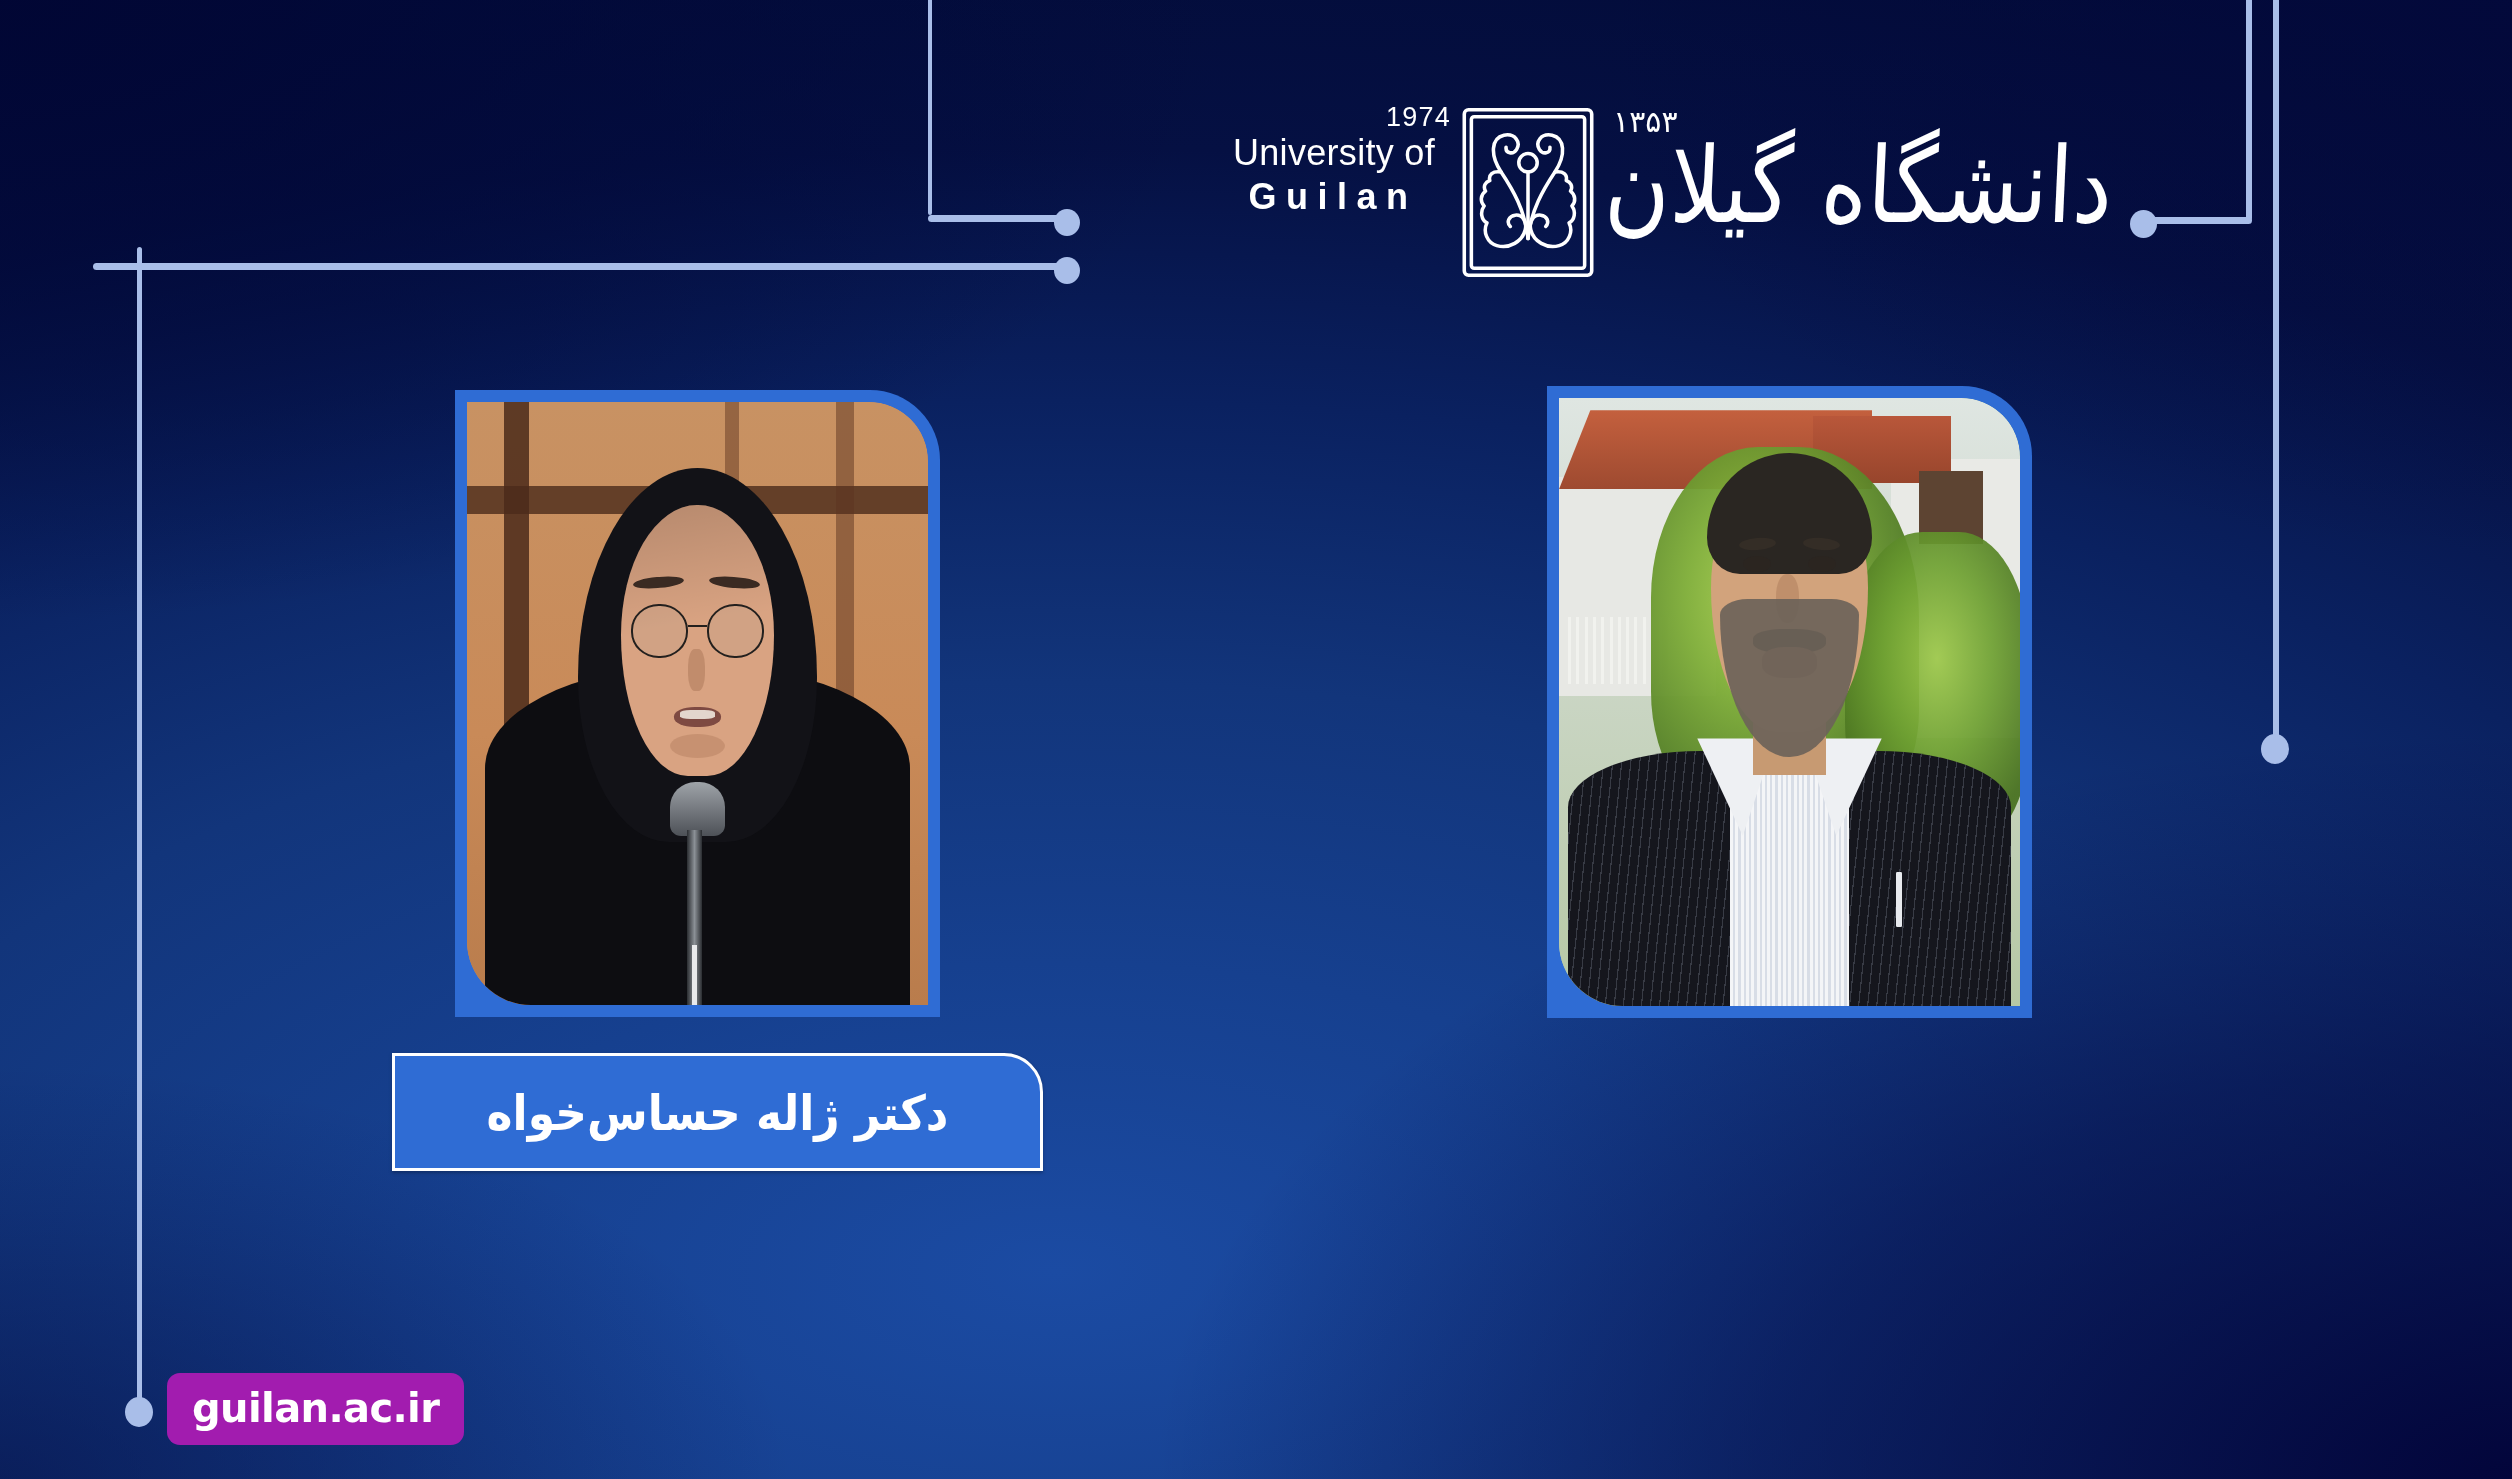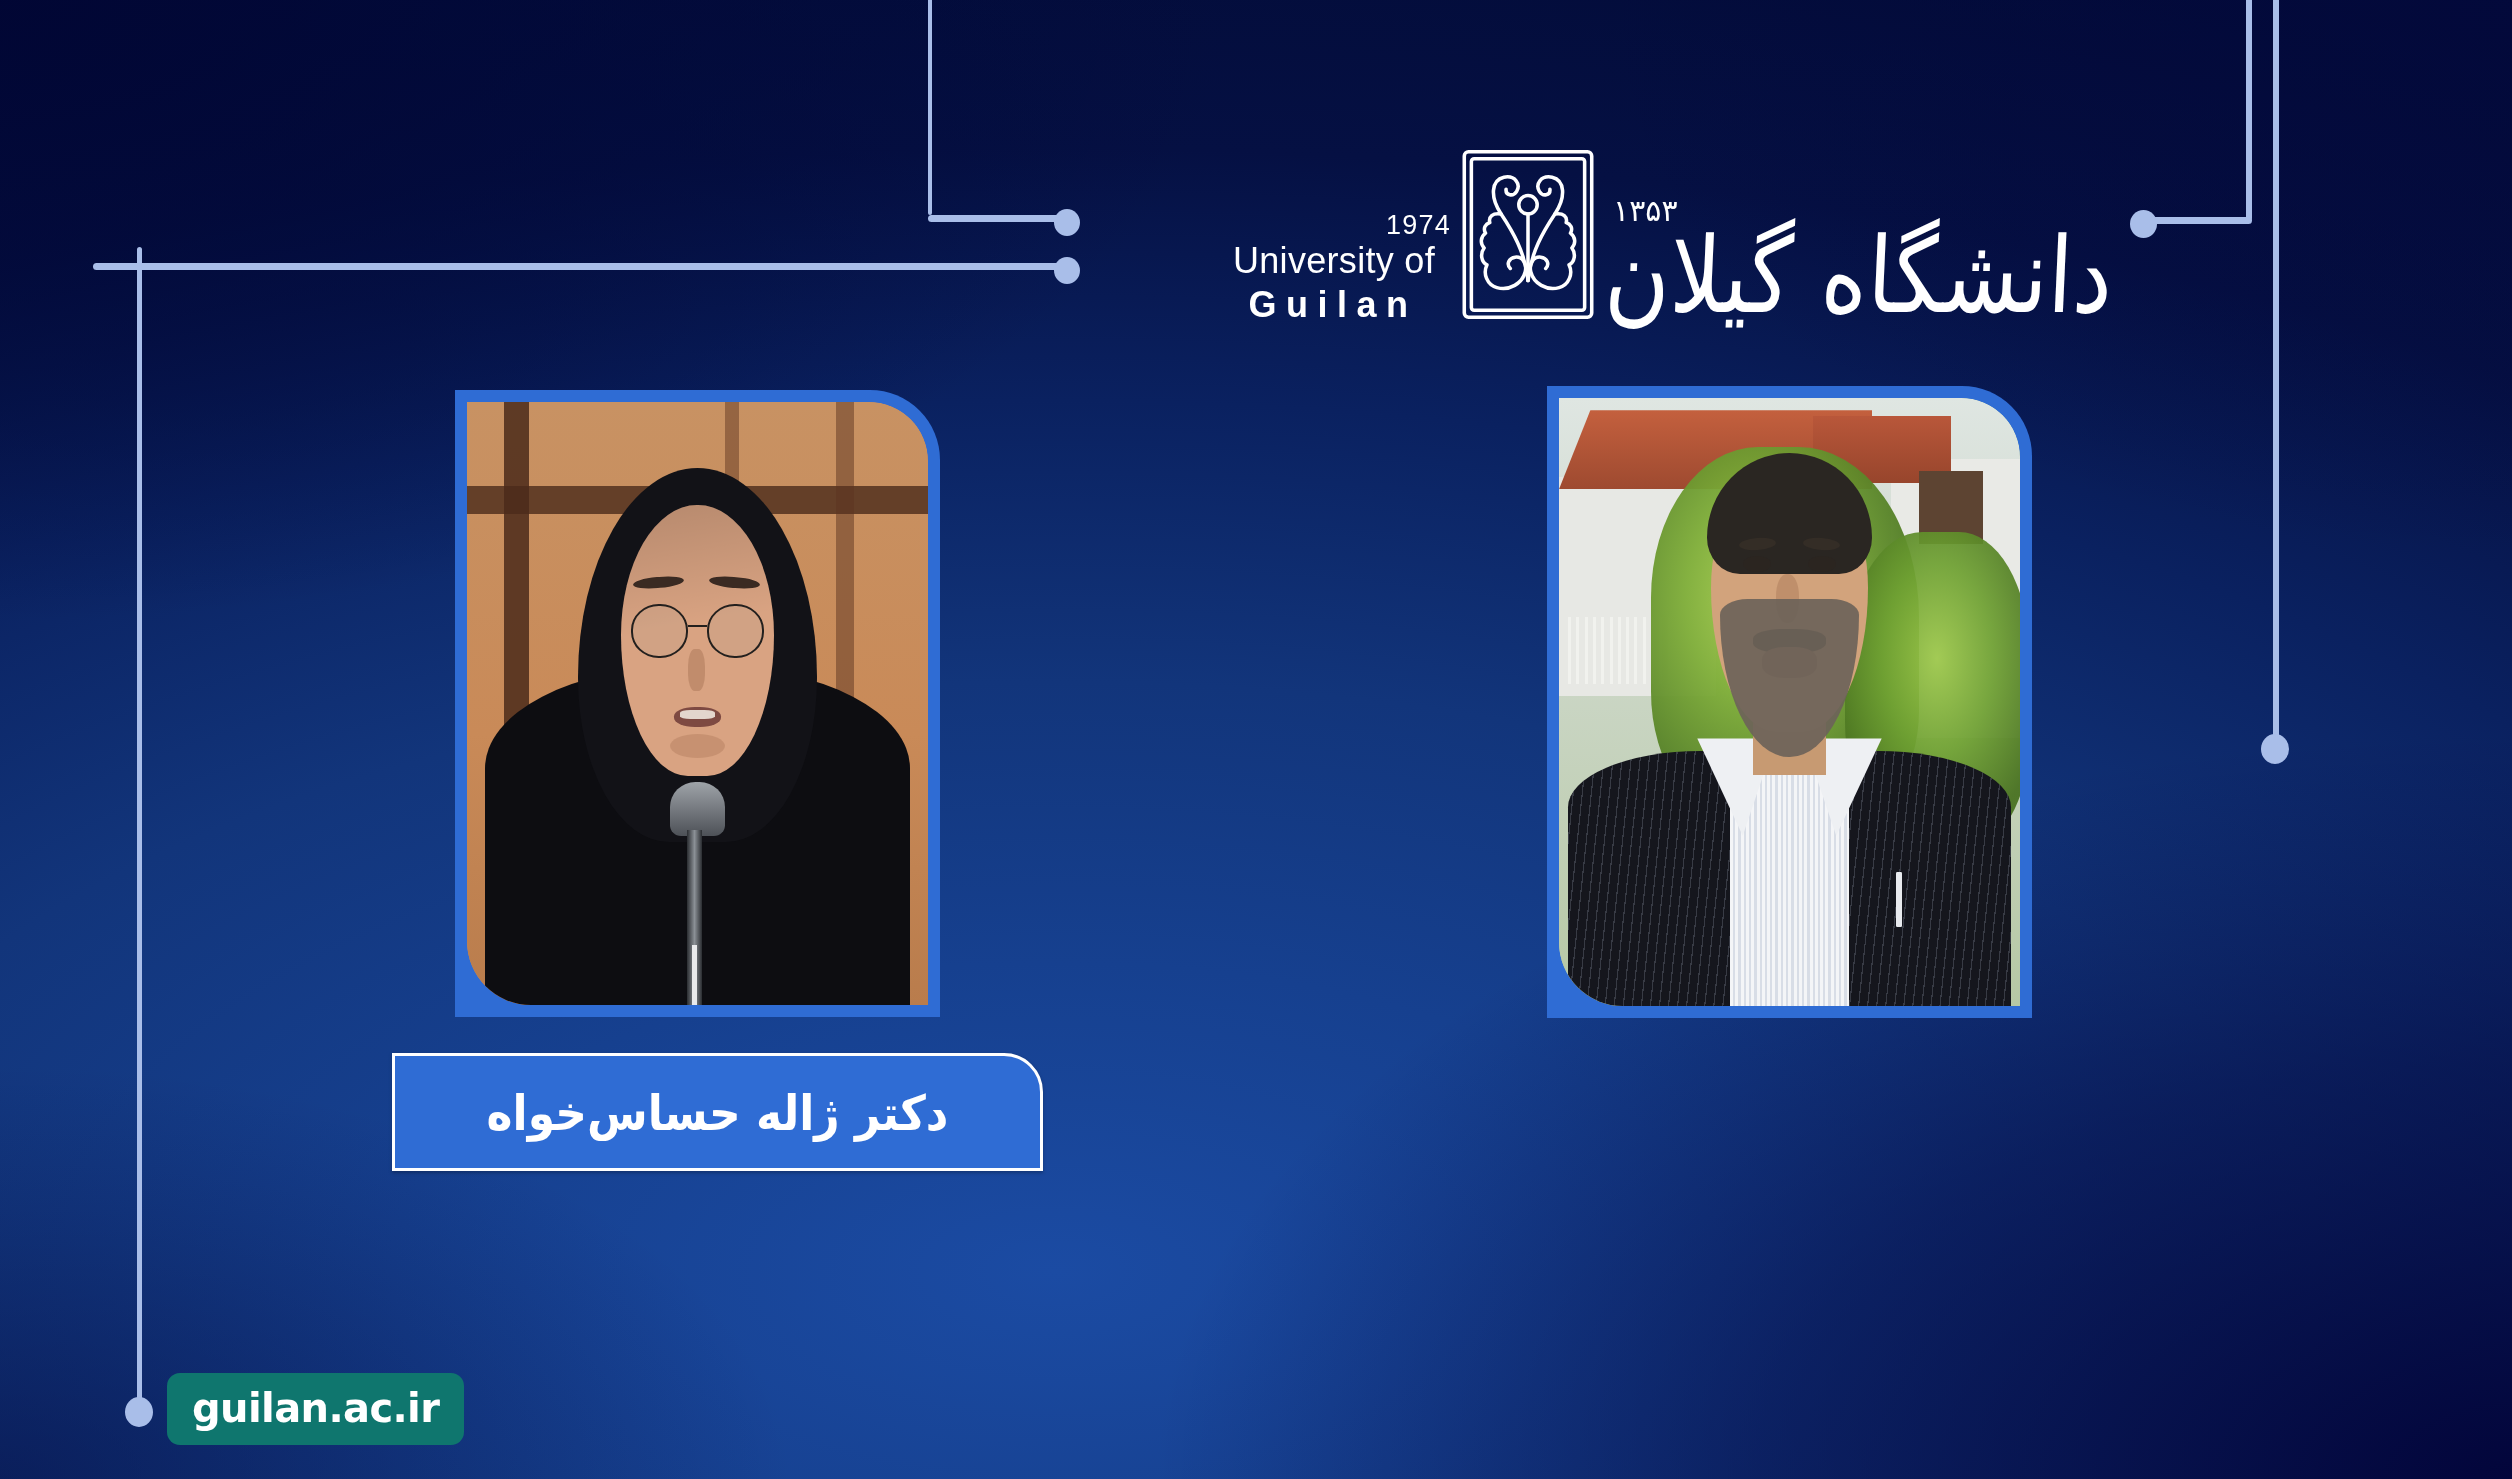--- a/index.html
+++ b/index.html
@@ -53,21 +53,21 @@
   .d-h-right-a    { left:2141px; top:217px;  width:111px;height:6.5px; border-radius:3.5px;}
   .dot-right-a    { left:2130px; top:210px;  width:27px; height:28px;}
 
   .d-v-right-b    { left:2273px; top:-4.7px;   width:6px; height:757px;border-radius:3px;}
   .dot-right-b    { left:2261px; top:734px; width:28px; height:30px;}
 
   
   .logo-wrap{
     position:absolute;left:1233px;top:104px;
     width:852px;height:219px;
-    display:flex;align-items:flex-end;justify-content:flex-start;
+    display:flex;align-items:flex-start;justify-content:flex-start;
     direction:ltr;
   }
   .logo-en{
     color:#ffffff;
     display:flex;flex-direction:column;
     align-items:flex-start;justify-content:center;
     line-height:1;
     width:272px;
   }
   .logo-year{
@@ -227,21 +227,21 @@
     font-size:44px;
     direction:rtl;
     white-space:nowrap;
     letter-spacing:-0.6px;
     transform:scaleY(1.1);
   }
 
   
   .url-badge{
     position:absolute;left:167px;top:1373px;
-    background:#0f766e;
+    background:#a21caf;
     border-radius:13px;
     padding:12px 25px 14px 25px;
     display:flex;align-items:center;
   }
   .url-text{
     color:#ffffff;font-size:40px;font-weight:700;
     font-family:"DejaVu Sans","Liberation Sans",sans-serif;
     letter-spacing:-0.6px;direction:ltr;
   }
 </style>

